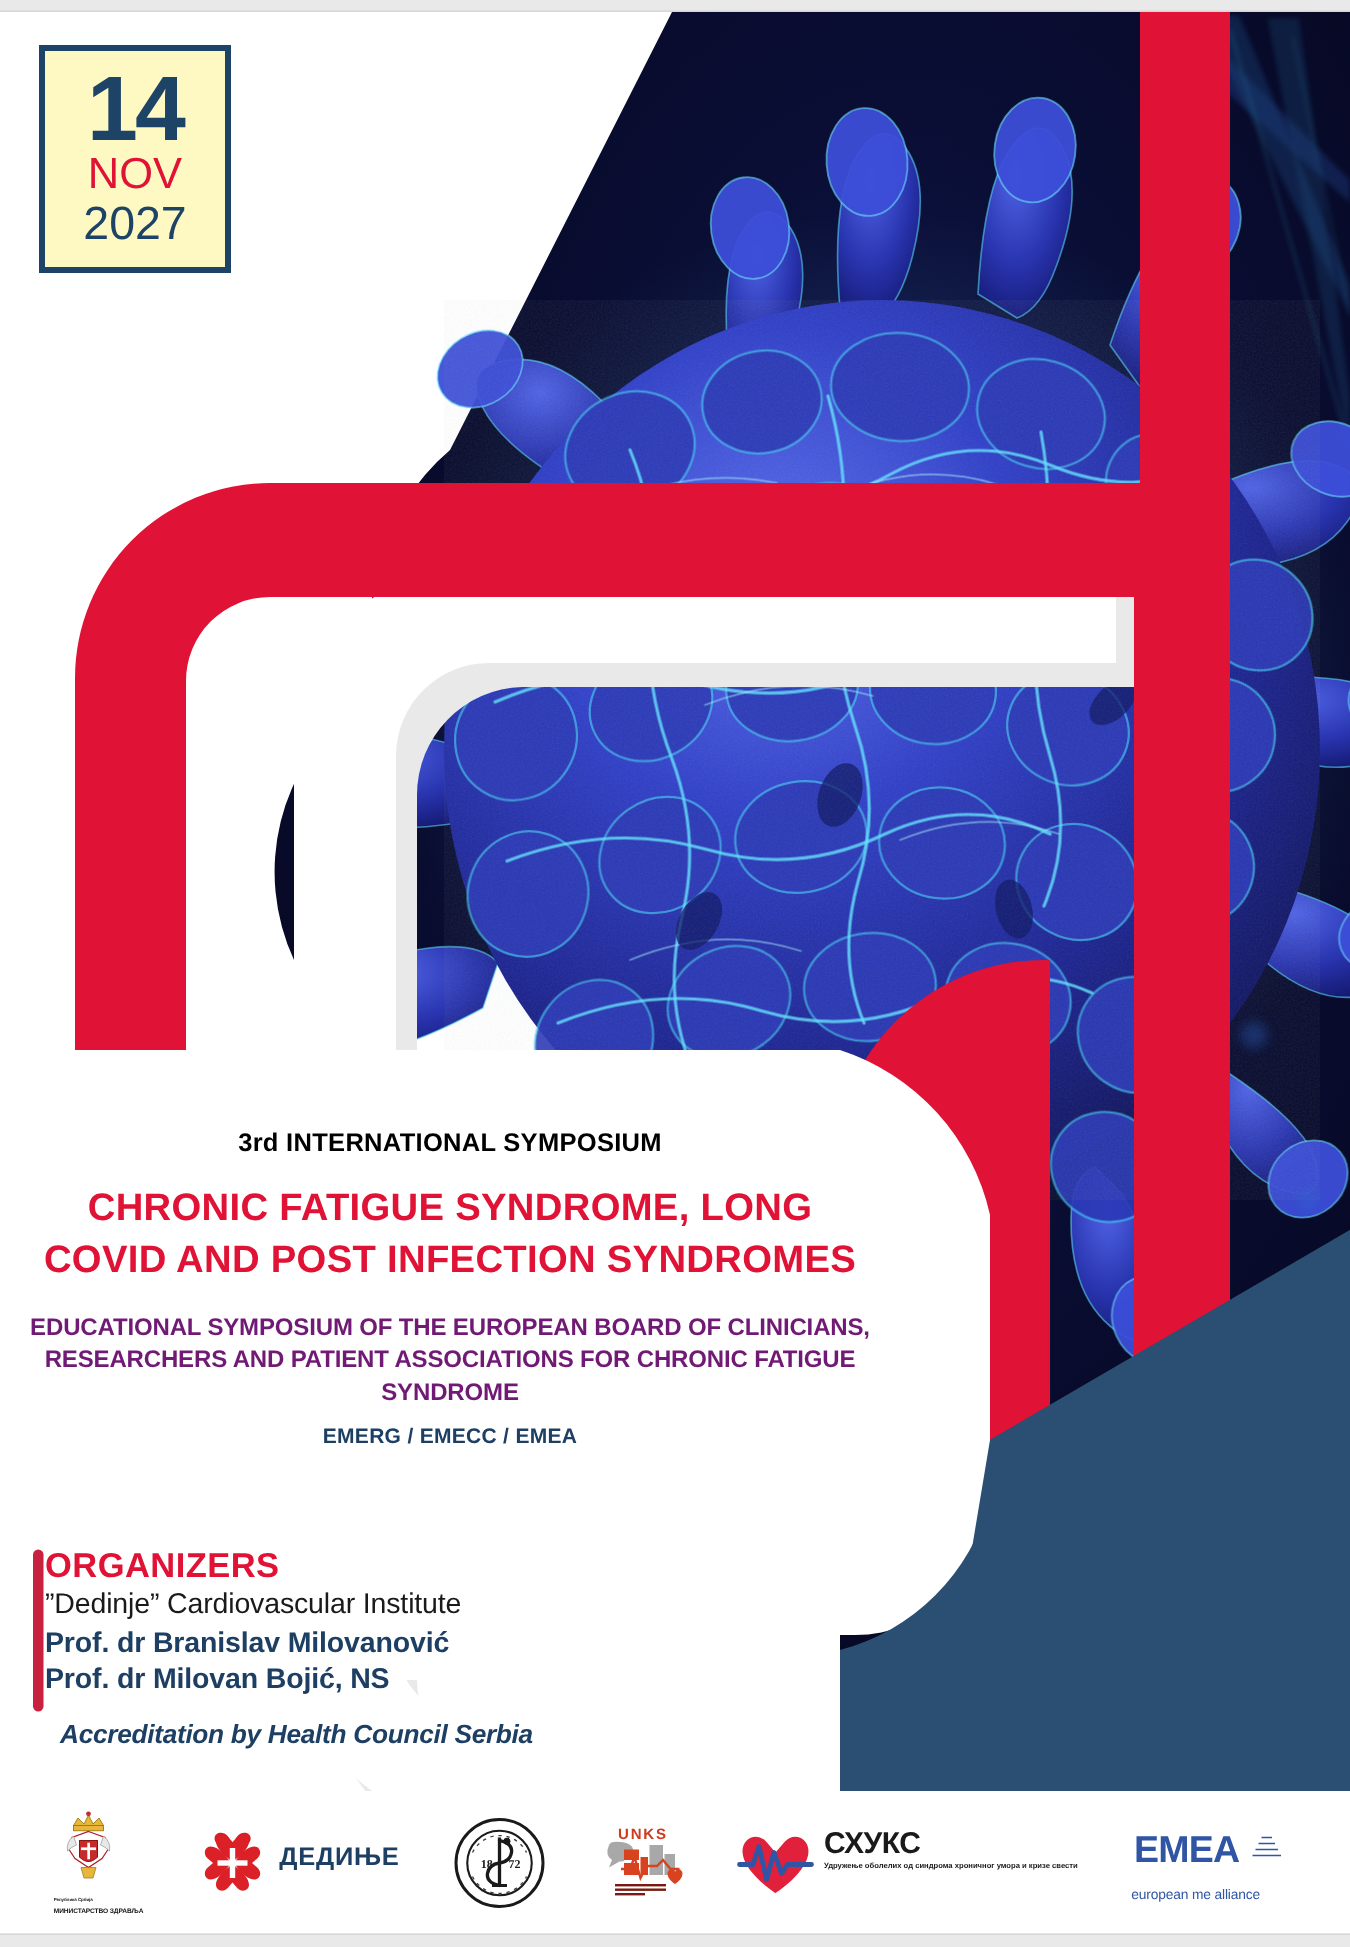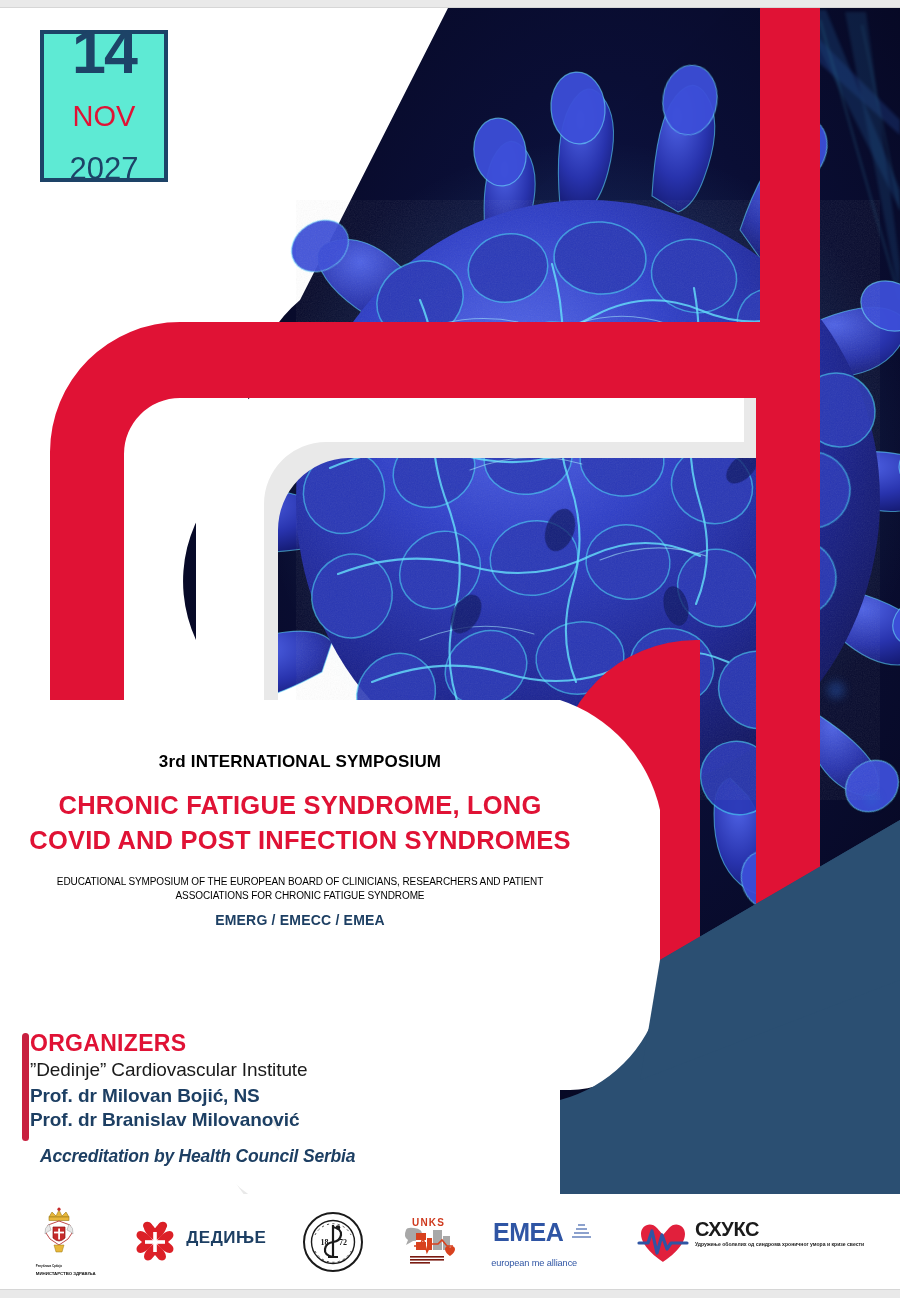--- a/index.html
+++ b/index.html
@@ -40,31 +40,30 @@
   #art {
     position: absolute;
     left: 0; top: 0;
     width: 900px; height: 1298px;
     z-index: 1;
   }
 
   
   .date-badge {
     position: absolute;
-    left: 40px; top: 30px;
+    left: 26px; top: 30px;
     width: 128px; height: 152px;
     border: 4px solid #1d4367;
-    background: #5eead4;
+    background: #fef9c3;
     z-index: 30;
     display: flex;
     flex-direction: column;
     align-items: center;
     justify-content: center;
     box-sizing: border-box;
-    gap: 20px;
   }
   .date-day {
     font-size: 61px;
     line-height: 0.9;
     font-weight: bold;
     color: #1d4367;
     letter-spacing: -2px;
     margin-top: -2px;
   }
   .date-month {
@@ -102,23 +101,23 @@
   .title-main {
     font-size: 25.5px;
     font-weight: bold;
     color: #e01235;
     line-height: 1.36;
     letter-spacing: 0.2px;
     margin: 0 auto;
     width: 560px;
   }
   .subtitle {
-    font-size: 10px;
-    font-weight: normal;
-    color: #000000;
+    font-size: 16px;
+    font-weight: bold;
+    color: #701a75;
     line-height: 1.32;
     margin: 18px auto 0 auto;
     width: 560px;
     letter-spacing: -0.1px;
   }
   .orgs-line {
     font-size: 14px;
     font-weight: bold;
     color: #1d3f63;
     margin: 10px auto 0 auto;
@@ -584,22 +583,22 @@
     <div class="title-main">CHRONIC FATIGUE SYNDROME, LONG COVID AND POST INFECTION SYNDROMES</div>
     <div class="subtitle">EDUCATIONAL SYMPOSIUM OF THE EUROPEAN BOARD OF CLINICIANS, RESEARCHERS AND PATIENT ASSOCIATIONS FOR CHRONIC FATIGUE SYNDROME</div>
     <div class="orgs-line">EMERG / EMECC / EMEA</div>
   </div>
 
   <div class="organizers">
     <div class="org-inner">
       <div class="org-bar"></div>
       <div class="org-heading">ORGANIZERS</div>
       <div class="org-institute">”Dedinje” Cardiovascular Institute</div>
+      <div class="org-person">Prof. dr Branislav Milovanović</div>
       <div class="org-person">Prof. dr Milovan Bojić, NS</div>
-      <div class="org-person">Prof. dr Branislav Milovanović</div>
     </div>
     <div class="accreditation">Accreditation by Health Council Serbia</div>
   </div>
 
   <div class="logo-bar">
 
     <div class="logo">
       <svg width="46" height="56" viewBox="0 0 46 56">
 
         <path d="M13 10 L16 5 L20 9 L23 3 L26 9 L30 5 L33 10 Z" fill="#e8b73a" stroke="#9a7a17" stroke-width="0.6"></path>
@@ -677,41 +676,41 @@
         <rect x="27" y="22" width="5" height="12" fill="#d8421f"></rect>
 
         <polyline points="14,30 20,30 23,22 27,36 31,28 38,28 42,24 47,30 53,30" fill="none" stroke="#d8421f" stroke-width="1.6"></polyline>
 
         <path d="M45 33 c0 -3 4 -4 5 -1 c1 -3 5 -2 5 1 c0 4 -5 7 -5 7 c0 0 -5 -3 -5 -7 Z" fill="#d8421f"></path>
 
         <rect x="10" y="40" width="34" height="1.6" fill="#7a1a10"></rect>
         <rect x="10" y="43" width="34" height="1.6" fill="#7a1a10"></rect>
         <rect x="10" y="46" width="20" height="1.6" fill="#7a1a10"></rect>
       </svg>
-    </div>
-
-    <div class="logo">
-      <svg width="110" height="40" viewBox="0 0 110 40">
-        <text x="2" y="24" font-family="Liberation Sans, sans-serif" font-size="25" font-weight="bold" fill="#2f55a4" letter-spacing="-0.5">EMEA</text>
-
-        <g stroke="#2f55a4" stroke-width="1.1">
-          <line x1="81" y1="20" x2="100" y2="20"></line>
-          <line x1="83" y1="16" x2="98" y2="16"></line>
-          <line x1="85" y1="12" x2="96" y2="12"></line>
-          <line x1="87" y1="8" x2="94" y2="8"></line>
-        </g>
-      </svg>
-      <div class="emea-text">european me alliance</div>
     </div>
 
     <div class="logo logo-row">
       <svg width="52" height="46" viewBox="0 0 52 46">
         <path d="M26 43 C26 43 4 29 4 15 C4 6 14 2 20 9 L26 16 L32 9 C38 2 48 6 48 15 C48 29 26 43 26 43 Z" fill="#e1203c"></path>
         <polyline points="2,24 11,24 15,12 20,34 25,16 30,30 34,24 50,24" fill="none" stroke="#2f55a4" stroke-width="3.2" stroke-linejoin="round" stroke-linecap="round"></polyline>
       </svg>
       <div style="margin-left:6px;">
         <div class="shuks-word">СХУКС</div>
         <div class="shuks-sub">Удружење оболелих од синдрома хроничног умора и кризе свести</div>
       </div>
     </div>
 
+    <div class="logo">
+      <svg width="110" height="40" viewBox="0 0 110 40">
+        <text x="2" y="24" font-family="Liberation Sans, sans-serif" font-size="25" font-weight="bold" fill="#2f55a4" letter-spacing="-0.5">EMEA</text>
+
+        <g stroke="#2f55a4" stroke-width="1.1">
+          <line x1="81" y1="20" x2="100" y2="20"></line>
+          <line x1="83" y1="16" x2="98" y2="16"></line>
+          <line x1="85" y1="12" x2="96" y2="12"></line>
+          <line x1="87" y1="8" x2="94" y2="8"></line>
+        </g>
+      </svg>
+      <div class="emea-text">european me alliance</div>
+    </div>
+
   </div>
 </div>
 
 </body></html>

